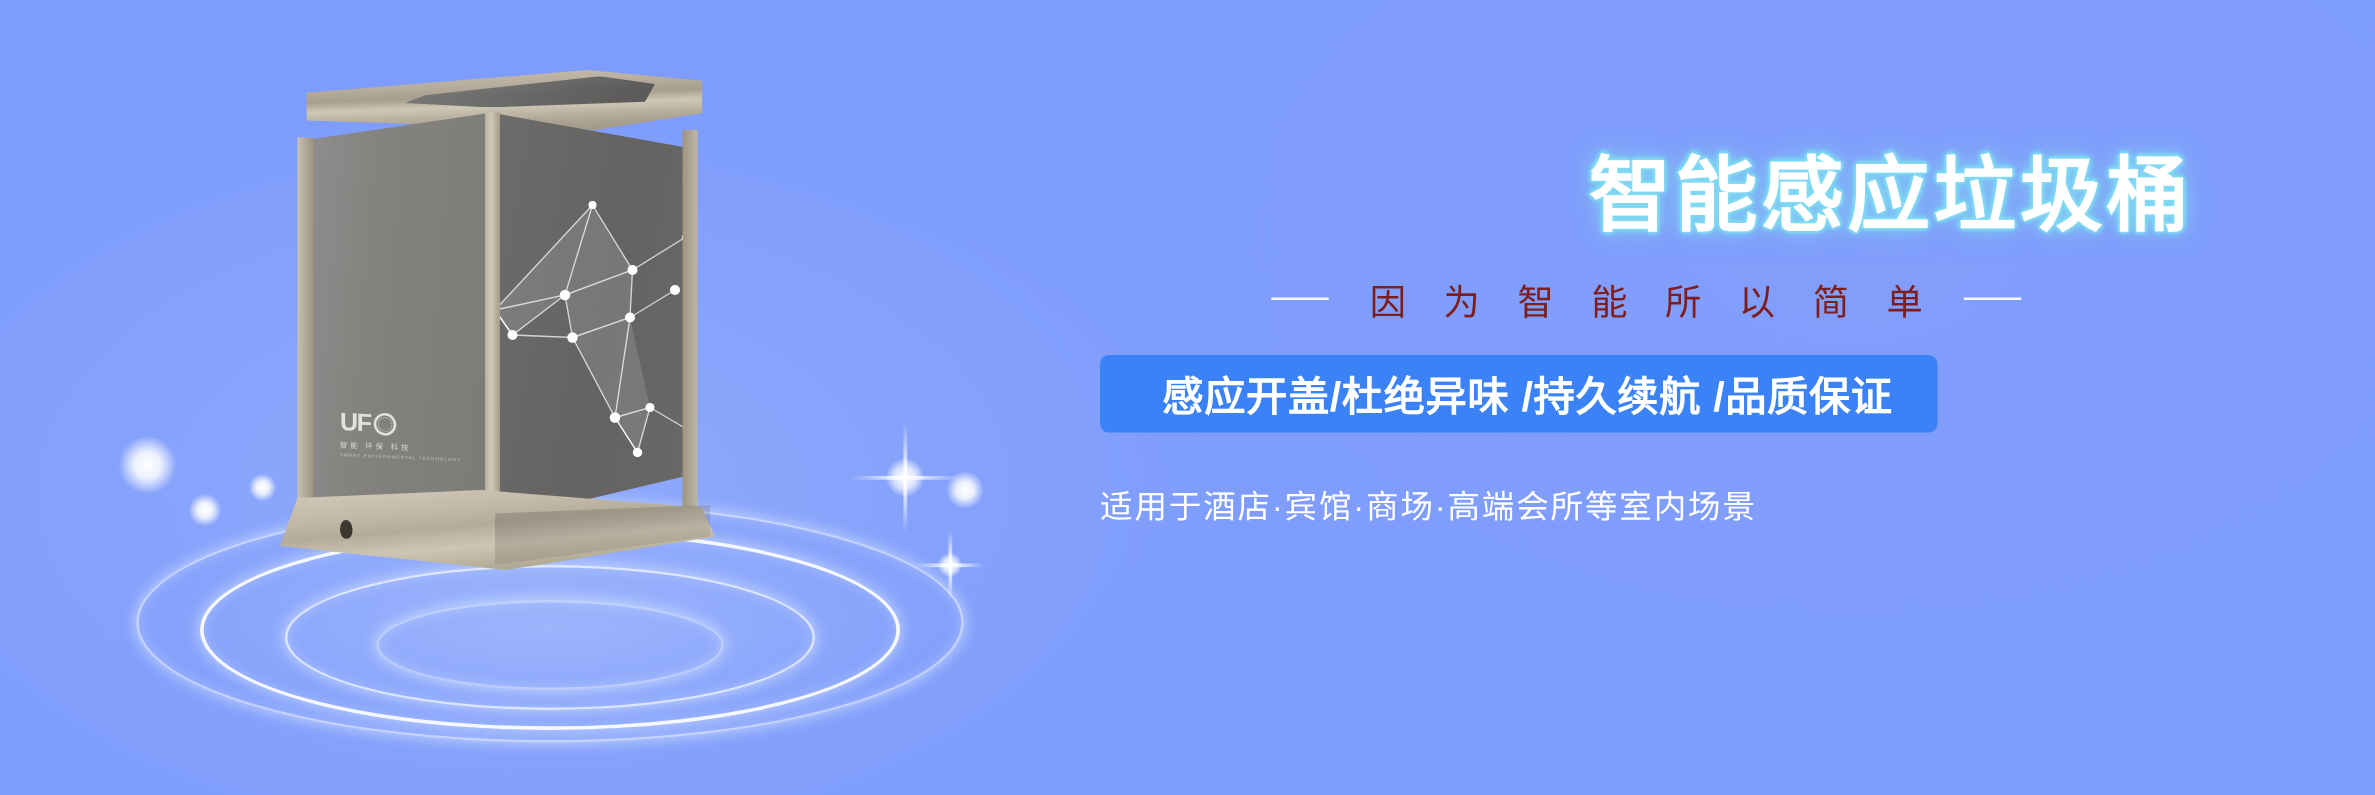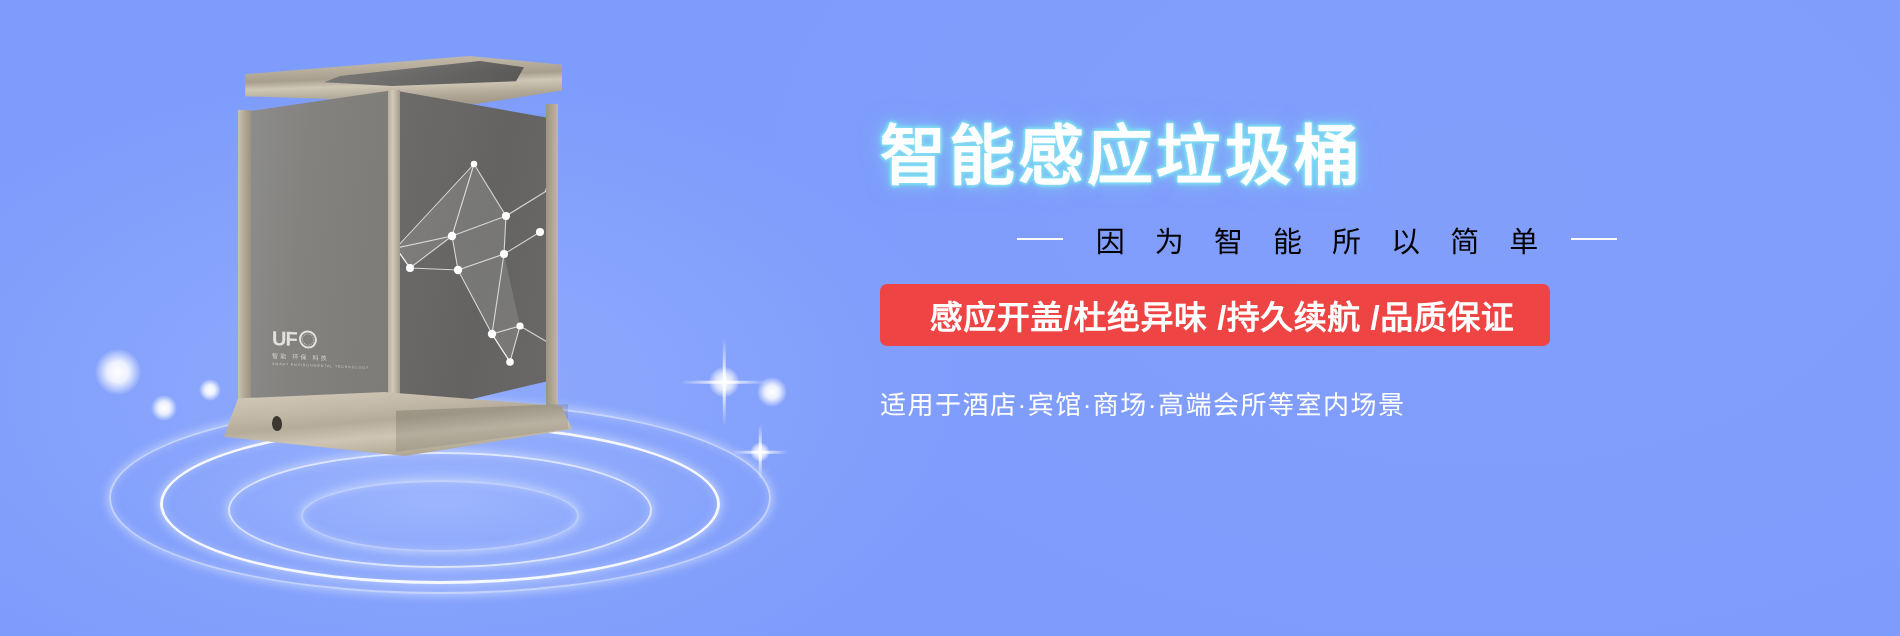--- a/index.html
+++ b/index.html
@@ -203,56 +203,56 @@
     top: 118px;
     width: 900px;
   }
 
   .headline {
     font-size: 66px;
     font-weight: 700;
     color: #ffffff;
     letter-spacing: 3px;
     line-height: 1.18;
-    text-align: left;
+    text-align: right;
     padding-right: 26px;
     text-shadow:
        0 0 2px #8fe0f5,
        2px 0 3px #7fd8f2, -2px 0 3px #7fd8f2,
        0 2px 3px #7fd8f2, 0 -2px 3px #7fd8f2,
        0 0 12px rgba(127,216,242,0.95),
        0 0 22px rgba(127,216,242,0.55);
     white-space: nowrap;
   }
 
   .subhead {
     margin-top: 22px;
     display: flex;
     align-items: center;
     justify-content: center;
     gap: 22px;
     padding-right: 26px;
-    color: #000000;
+    color: #7f1d1d;
   }
   .subhead .rule {
     display: block;
     width: 46px; height: 2px;
     background: #ffffff;
     opacity: .95;
   }
   .subhead .sub-text {
     font-size: 29px;
     letter-spacing: 11px;
     white-space: nowrap;
     text-indent: 11px;
   }
 
   .badge {
     margin-top: 24px;
-    background: #ef4444;
+    background: #3b82f6;
     border-radius: 7px;
     height: 62px;
     width: 670px;
     display: flex;
     align-items: center;
     justify-content: center;
     padding-left: 14px;
   }
   .badge-text {
     color: #ffffff;

